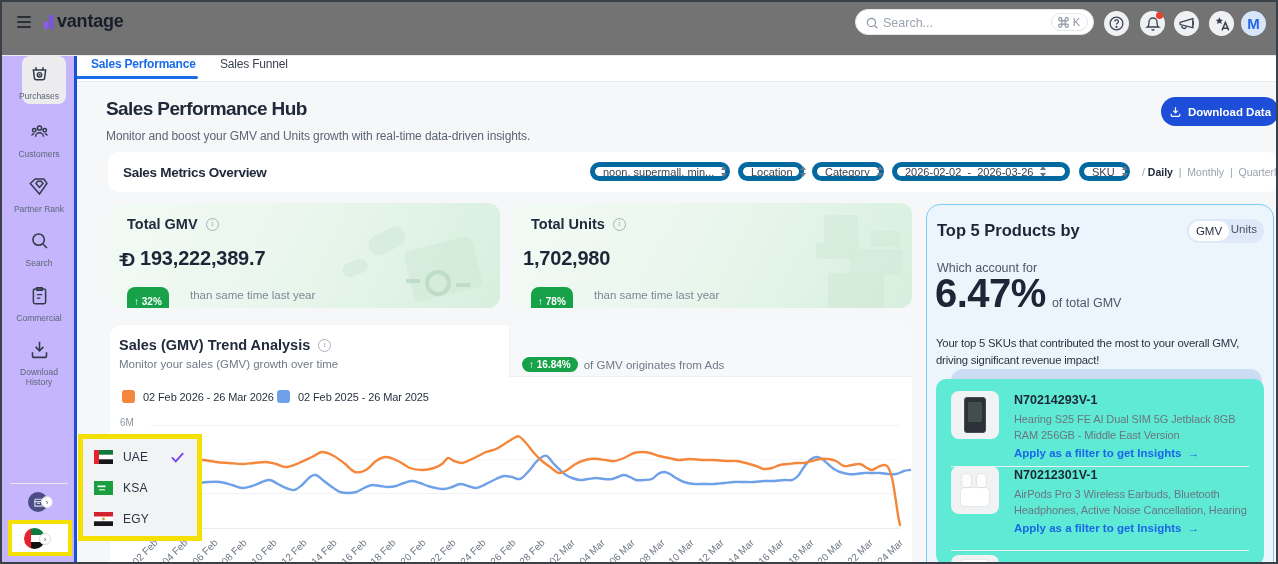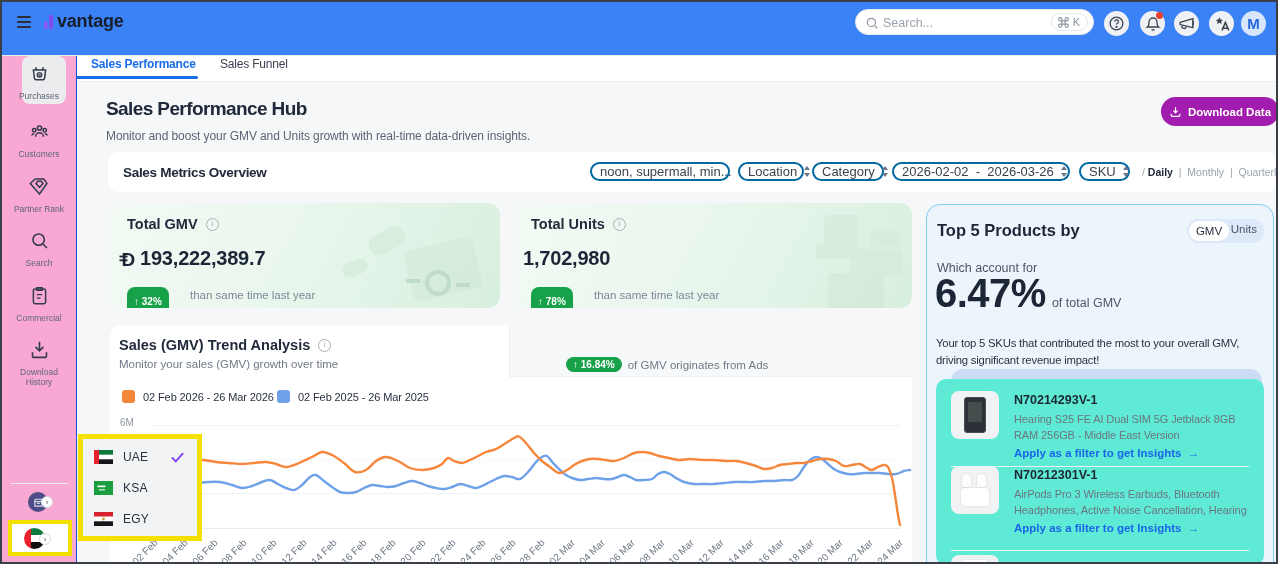--- a/index.html
+++ b/index.html
@@ -1,66 +1,66 @@
 <!DOCTYPE html>
 <html><head>
 <meta charset="utf-8">
 <style>
 * { margin:0; padding:0; box-sizing:border-box; }
 html,body { width:1278px; height:564px; overflow:hidden; }
 body { font-family:"Liberation Sans", sans-serif; position:relative; background:#fff; }
 #frame { position:absolute; left:0; top:0; width:1278px; height:564px; border:2px solid #3a4048; background:#f6f7f9; overflow:hidden; }
 
-#topbar { position:absolute; left:0; top:0; width:1274px; height:54px; background:#3b82f6; border-bottom:1px solid #e9ebef; z-index:30; }
+#topbar { position:absolute; left:0; top:0; width:1274px; height:54px; background:#737373; border-bottom:1px solid #e9ebef; z-index:30; }
 #burger { position:absolute; left:15px; top:14px; width:14px; height:12px; }
 #burger div { height:2px; background:#2a2f38; border-radius:1px; margin-bottom:3px; }
 #logo { position:absolute; left:42px; top:9px; display:flex; align-items:center; }
 #logotext { font-size:18px; font-weight:bold; color:#181d2a; letter-spacing:-0.2px; margin-left:3px; }
 #searchbox { position:absolute; left:853px; top:7px; width:239px; height:26px; border:1px solid #e7e9ed; border-radius:13px; background:#fff; }
 #searchbox .ph { position:absolute; left:27px; top:6px; font-size:12.5px; color:#9aa3ae; }
 #cmdk { position:absolute; right:5px; top:3px; height:18px; border:1px solid #e4e7eb; border-radius:9px; padding:0 7px 0 5px; display:flex; align-items:center; color:#8a93a0; font-size:11px; }
 .cicon { position:absolute; top:9px; width:25px; height:25px; border-radius:50%; background:#eff1f4; display:flex; align-items:center; justify-content:center; }
 
-#sidebar { position:absolute; left:0; top:39px; width:75px; height:521px; background:#f9a8d4; border-right:1px solid #1d4ed8; z-index:20; }
+#sidebar { position:absolute; left:0; top:39px; width:75px; height:521px; background:#c4b5fd; border-right:3px solid #1d4ed8; z-index:20; }
 .sitem { position:absolute; left:9px; width:56px; text-align:center; }
 .sitem .lbl { font-size:8.5px; color:#5d6775; line-height:10px; margin-top:3px; }
 .sactive { position:absolute; left:20px; top:15px; width:44px; height:48px; background:#ececef; border-radius:8px; }
 #sdivider { position:absolute; left:8px; top:442px; width:58px; height:1px; background:#e7e9ed; }
 
 #tabrow { position:absolute; left:74px; top:39px; width:1200px; height:41px; background:#fff; border-bottom:1px solid #e8eaee; z-index:10; }
 #tab1 { position:absolute; left:15px; top:16px; font-size:12px; letter-spacing:-0.2px; font-weight:bold; color:#1a6ce8; }
 #tab2 { position:absolute; left:144px; top:16px; font-size:12px; letter-spacing:-0.2px; color:#3b414d; }
 #tabline { position:absolute; left:0; top:35px; width:122px; height:3px; background:#1a6ce8; border-radius:0 2px 2px 0; }
 
 #main { position:absolute; left:88px; top:80px; width:1198px; height:480px; background:#f6f7f9; }
 #h1 { position:absolute; left:16px; top:16px; font-size:19px; font-weight:bold; color:#20293a; letter-spacing:-0.6px; }
 #sub1 { position:absolute; left:16px; top:47px; font-size:12px; letter-spacing:-0.1px; color:#5c6573; }
-#dlbtn { position:absolute; left:1071px; top:15px; width:118px; height:29px; background:#a21caf; border-radius:15px; color:#fff; font-size:11.5px; font-weight:bold; display:flex; align-items:center; justify-content:center; }
+#dlbtn { position:absolute; left:1071px; top:15px; width:118px; height:29px; background:#1d4ed8; border-radius:15px; color:#fff; font-size:11.5px; font-weight:bold; display:flex; align-items:center; justify-content:center; }
 
 #metrics { position:absolute; left:18px; top:70px; width:1169px; height:40px; background:#fff; border-radius:10px; }
 #metrics .t { position:absolute; left:15px; top:13px; font-size:13.5px; font-weight:bold; letter-spacing:-0.3px; color:#20293a; }
-.pill { position:absolute; top:10px; height:19px; border:2px solid #0369a1; border-radius:10px; background:#fff; font-size:13px; color:#3b414d; display:flex; align-items:center; padding:0 8px; white-space:nowrap; }
+.pill { position:absolute; top:10px; height:19px; border:5px solid #0369a1; border-radius:10px; background:#fff; font-size:11px; color:#3b414d; display:flex; align-items:center; padding:0 8px; white-space:nowrap; }
 #granularity { position:absolute; left:1034px; top:14px; font-size:10.5px; color:#9aa3ae; white-space:nowrap; }
 #granularity b { color:#20293a; }
 
 .gcard { position:absolute; top:121px; height:105px; border-radius:12px; background:linear-gradient(118deg,#f3faf5 0%,#e9f6ed 48%,#d7efde 100%); overflow:hidden; }
 #gcard1 { left:20px; width:390px; }
 #gcard2 { left:424px; width:398px; }
 .gcard .ct { position:absolute; left:17px; top:13px; font-size:14.5px; font-weight:bold; color:#222b3c; }
 .gcard .num { position:absolute; left:9px; top:44px; font-size:20px; font-weight:bold; color:#1d2636; letter-spacing:-0.2px; display:flex; align-items:center; }
 .gpill { position:absolute; left:17px; top:84px; height:29px; background:#17a24a; border-radius:8px; color:#fff; font-size:10px; font-weight:bold; display:flex; align-items:center; padding:0 7px; }
 .gsub { position:absolute; top:86px; font-size:11.5px; color:#7c8896; }
 
 #chartcard { position:absolute; left:20px; top:243px; width:802px; height:237px; background:#fff; border-radius:12px 12px 0 0; }
 #adtab { position:absolute; left:399px; top:0; width:403px; height:52px; background:#f7f8fa; border-radius:0 12px 0 0; border-bottom:1px solid #eef0f3; border-left:1px solid #eef0f3; }
 #chartcard .t1 { position:absolute; left:9px; top:12px; font-size:14.5px; font-weight:bold; color:#222b3c; }
 #chartcard .s1 { position:absolute; left:9px; top:33px; font-size:11.5px; color:#707a88; }
 #adtab .t1 { position:absolute; left:12px; top:12px; font-size:14.5px; font-weight:bold; color:#222b3c; }
 #adtab .row { position:absolute; left:12px; top:32px; display:flex; align-items:center; }
-#adtab .gp { height:15px; background:#17a24a; border-radius:8px; color:#fff; font-size:10px; font-weight:bold; display:flex; align-items:center; padding:0 7px;margin-left:44px; }
+#adtab .gp { height:15px; background:#17a24a; border-radius:8px; color:#fff; font-size:10px; font-weight:bold; display:flex; align-items:center; padding:0 7px; }
 #adtab .gs { font-size:11.5px; color:#707a88; margin-left:6px; }
 .legend { position:absolute; top:65px; display:flex; align-items:center; font-size:11px; letter-spacing:-0.1px; color:#2a3140; }
 .lsq { width:13px; height:13px; border-radius:3px; margin-right:8px; }
 #ylab { position:absolute; left:10px; top:92px; font-size:10px; color:#8b95a2; }
 .gline { position:absolute; height:1px; background:#f0f2f5; }
 .xlab { position:absolute; font-size:10px; color:#6f7987; white-space:nowrap; transform:rotate(-45deg); transform-origin:100% 0; }
 
 #rpanel { position:absolute; left:836px; top:122px; width:348px; height:433px; background:#edf5fc; border:1.5px solid #7fcbf1; border-radius:14px; overflow:hidden; }
 #rpanel .h { position:absolute; left:10px; top:16px; font-size:16.5px; font-weight:bold; color:#1d2636; }
 #toggle { position:absolute; left:260px; top:14px; width:77px; height:24px; background:#dde8f8; border-radius:12px; }

